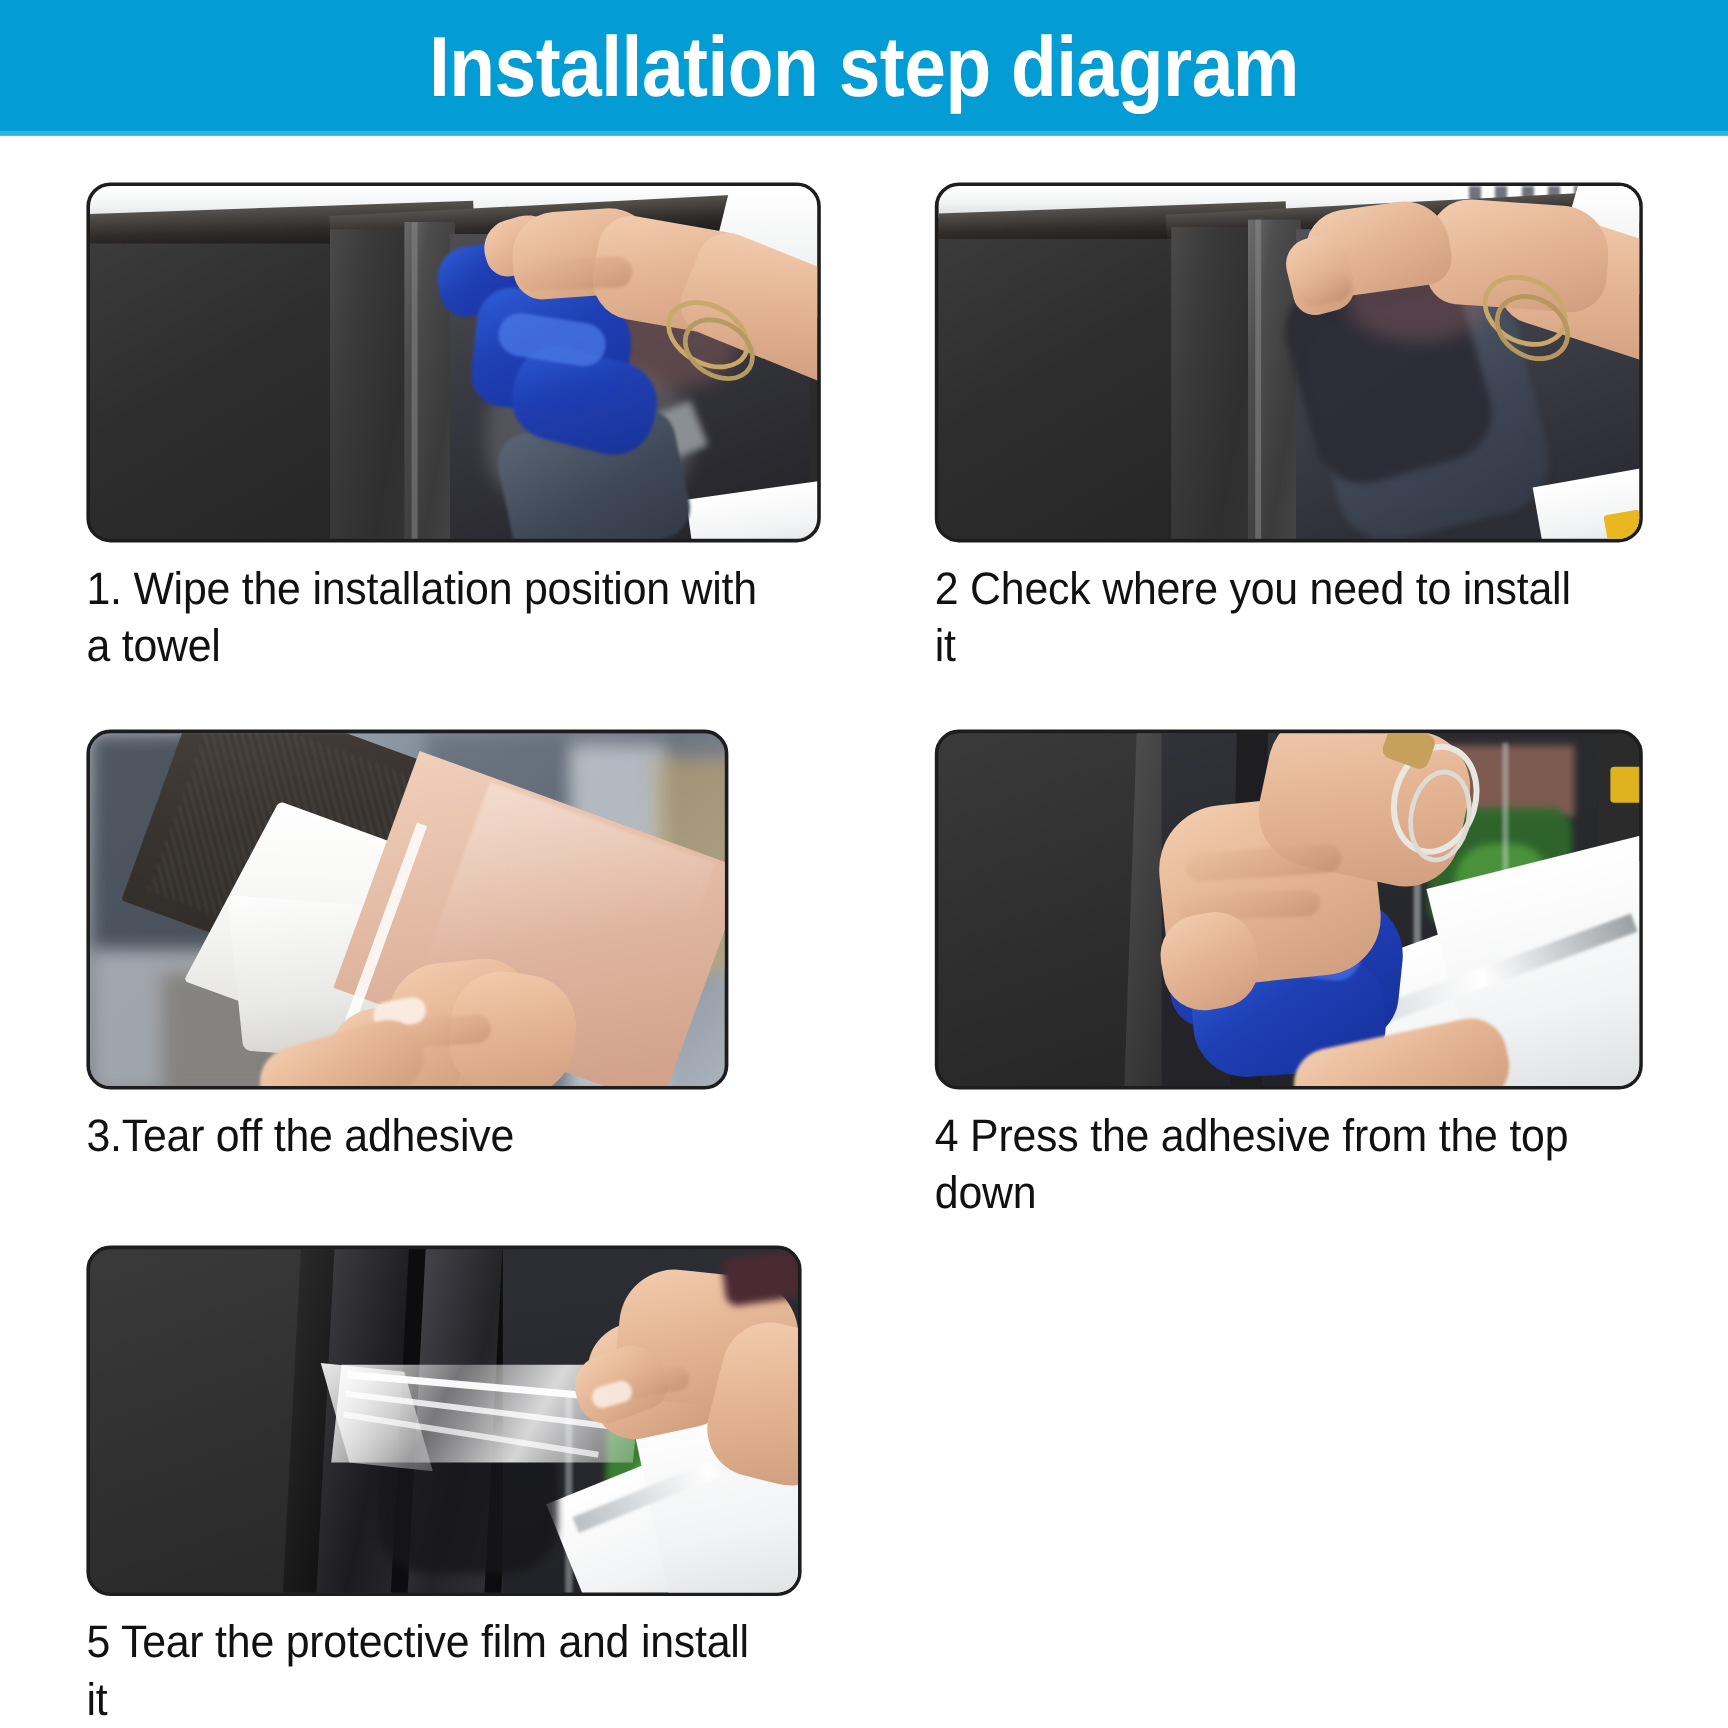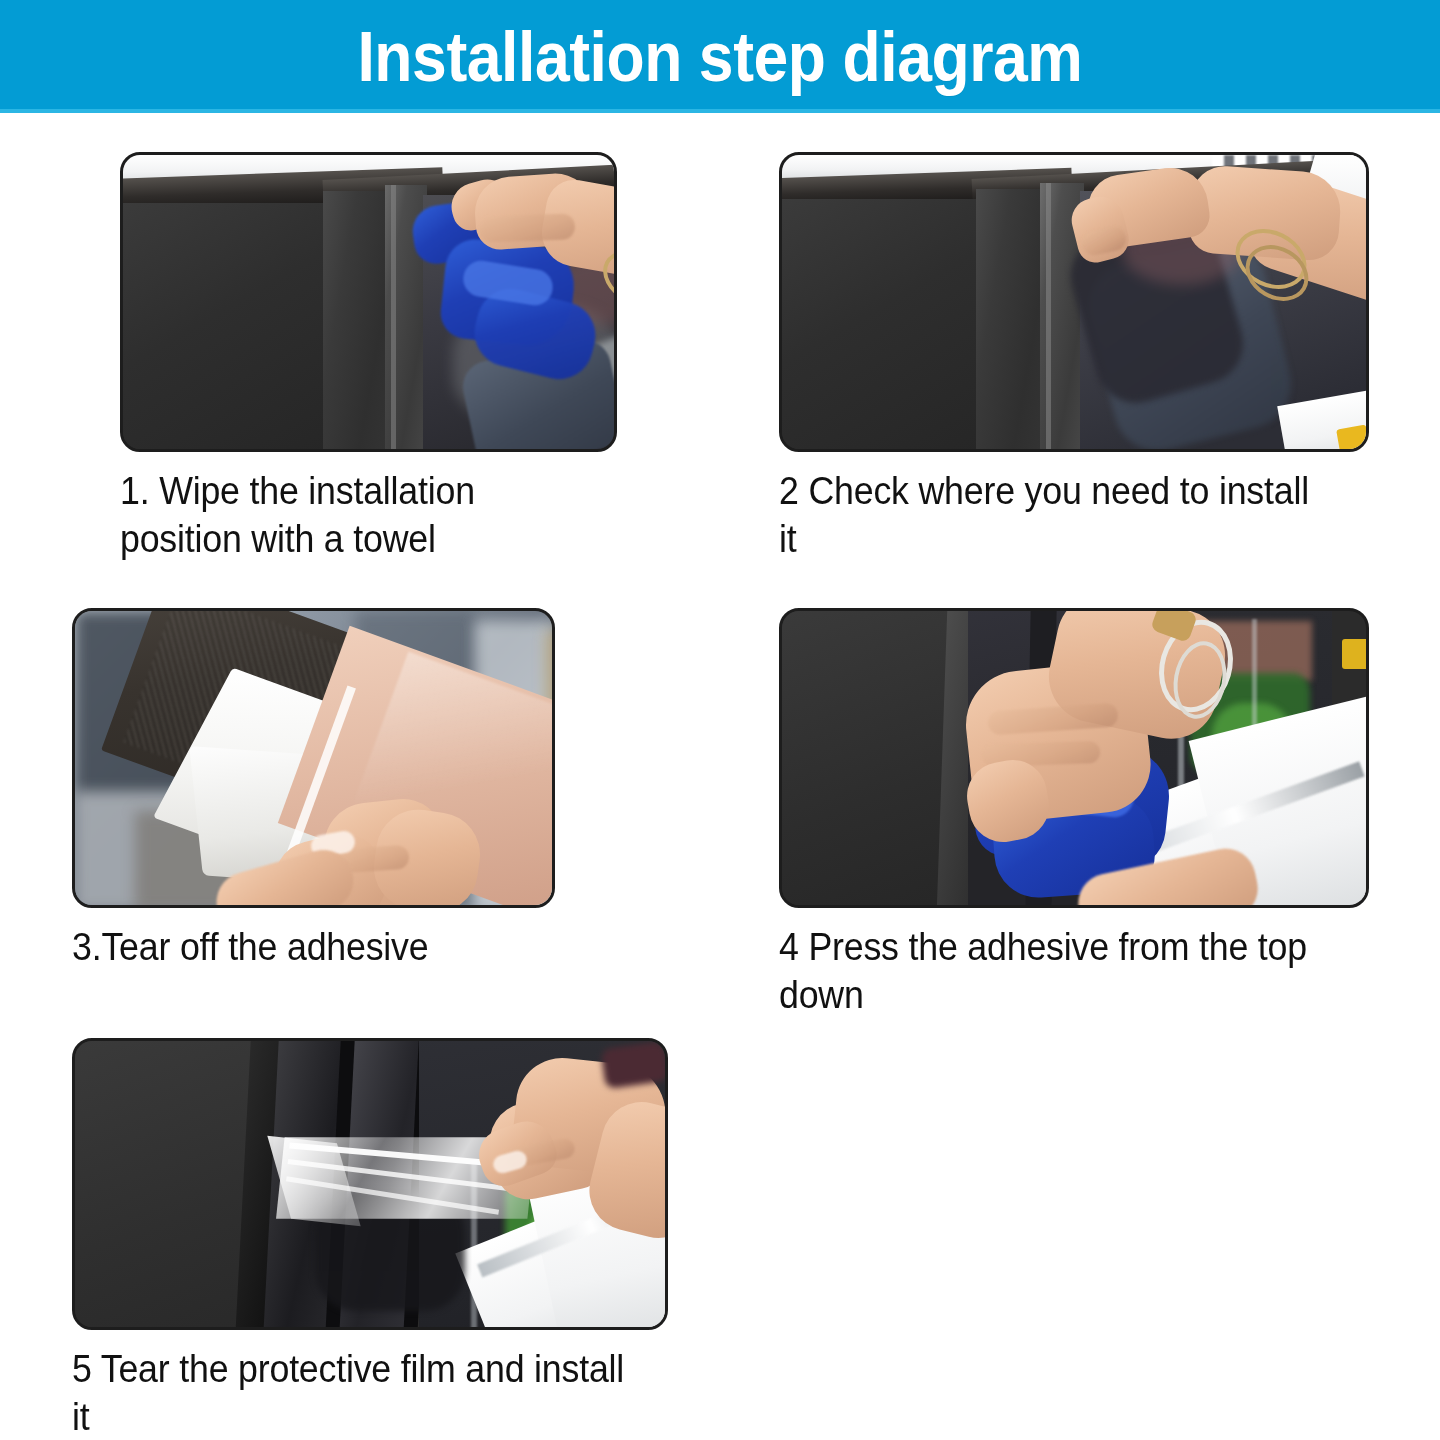--- a/index.html
+++ b/index.html
@@ -54,23 +54,23 @@
     position: absolute;
     left: 0;
     top: 113px;
     width: 1440px;
     height: 1327px;
   }
 
   .step {
     position: absolute;
   }
-  .step-1 { left: 72px;  top: 39px;  width: 497px; margin-left: 48px; }
+  .step-1 { left: 72px;  top: 39px;  width: 612px; }
   .step-2 { left: 779px; top: 39px;  width: 590px; }
-  .step-3 { left: 72px;  top: 495px; width: 483px; }
+  .step-3 { left: 72px;  top: 495px; width: 535px; }
   .step-4 { left: 779px; top: 495px; width: 590px; }
   .step-5 { left: 72px;  top: 925px; width: 596px; }
 
   .photo {
     width: 100%;
     height: 300px;
     border: 3px solid #1d1d1d;
     border-radius: 20px;
     overflow: hidden;
     position: relative;

